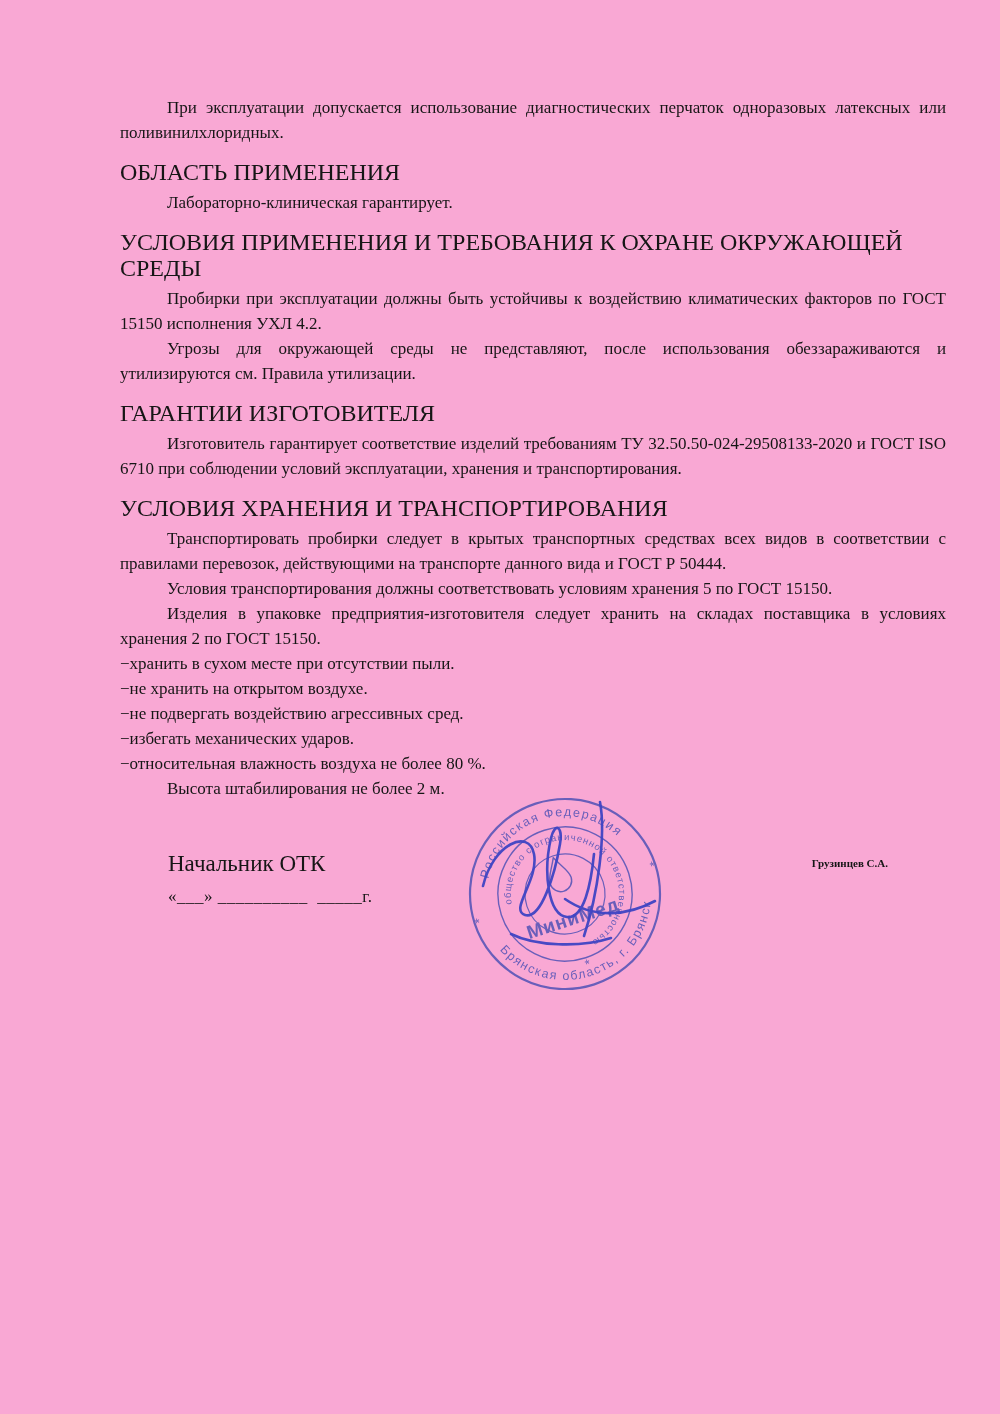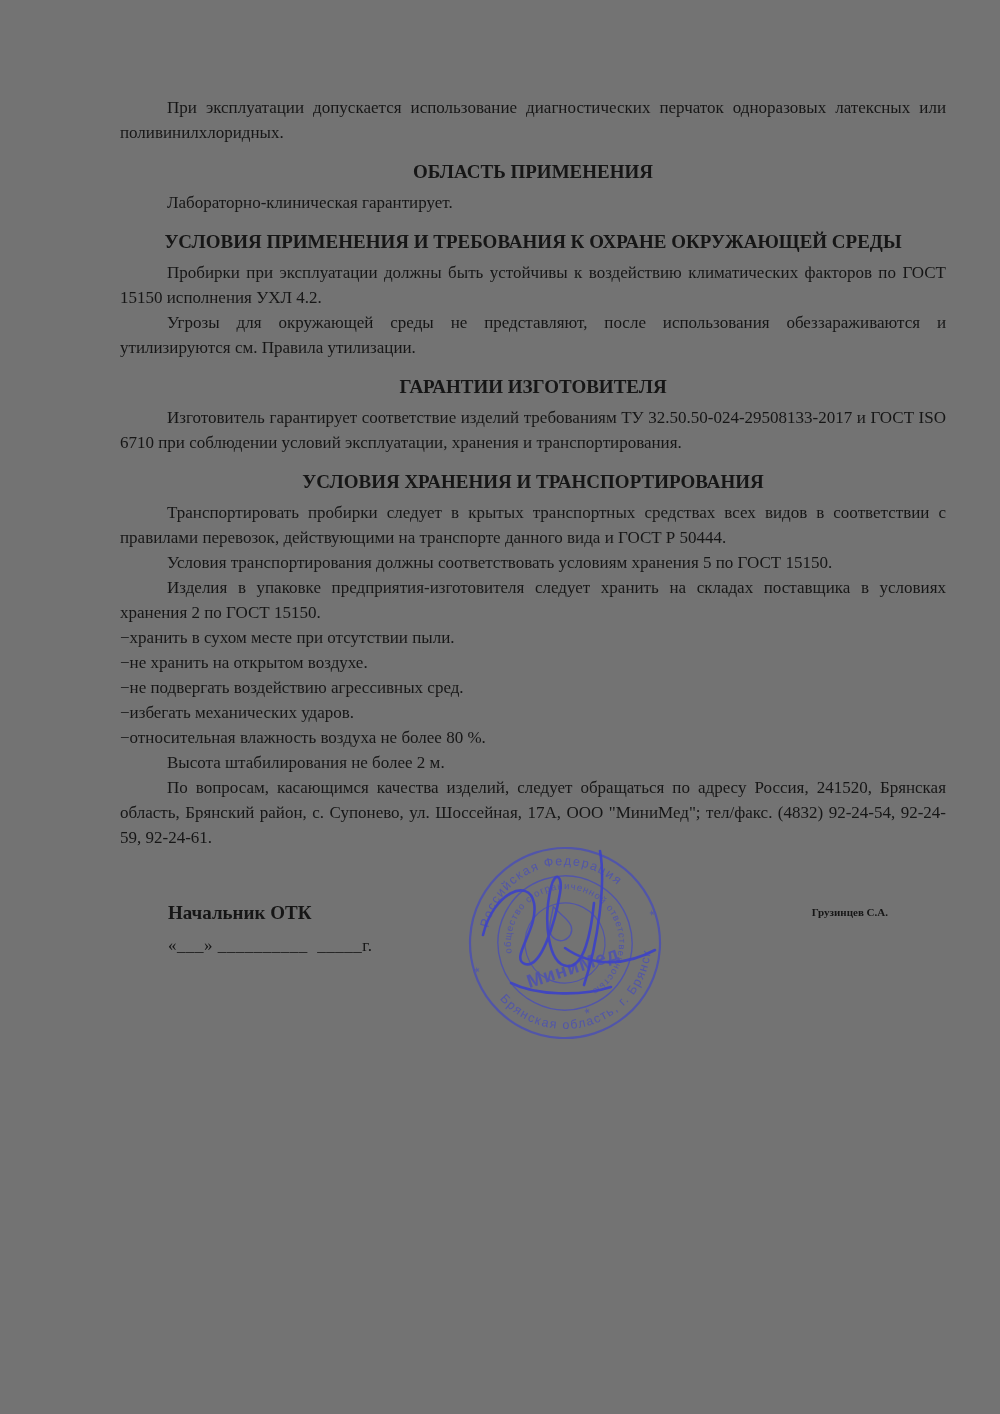--- a/index.html
+++ b/index.html
@@ -1,38 +1,38 @@
 <!DOCTYPE html>
 <html><head>
 <meta charset="utf-8">
 <style>
   html,body { margin:0; padding:0; background:#888; }
   .page {
     position:relative;
     width:1000px; height:1414px;
     margin:0 auto;
-    background:#737373;
+    background:#f9a8d4;
     color:#161616;
     font-family:"Liberation Serif", serif;
     font-size:17px;
     line-height:25px;
     box-sizing:border-box;
     padding:95px 54px 0 120px;
     overflow:hidden;
   }
   p { margin:0; text-align:justify; text-indent:47px; }
   h2 {
-    font-size:19px; line-height:26px;
-    text-align:center; font-weight:bold;
+    font-size:24px; line-height:26px;
+    text-align:left; font-weight:normal;
     margin:14px 0 5px 0;
   }
   .dash-item { text-align:justify; text-indent:0; }
   .sign-area { position:relative; height:360px; margin-top:28px; }
   .sign-left { position:absolute; left:48px; top:22px; }
-  .sign-title { font-weight:bold; font-size:19px; }
+  .sign-title { font-weight:normal; font-size:23px; }
   .date-line { margin-top:8px; letter-spacing:0.5px; white-space:pre; }
   .sign-right { position:absolute; right:58px; top:22px; font-weight:bold; font-size:11px; }
   .stamp-wrap {
     position:absolute; left:295px; top:-95px;
     width:300px; height:300px;
     pointer-events:none;
   }
   .stamp-wrap svg { display:block; }
   .stamp-ring-text { font-family:"Liberation Sans", sans-serif; font-size:12.5px; letter-spacing:1.5px; }
   .stamp-inner-text { font-family:"Liberation Sans", sans-serif; font-size:9.5px; letter-spacing:1px; }
@@ -47,35 +47,34 @@
   <p>При эксплуатации допускается использование диагностических перчаток одноразовых латексных или поливинилхлоридных.</p>
 
   <h2>ОБЛАСТЬ ПРИМЕНЕНИЯ</h2>
   <p>Лабораторно-клиническая гарантирует.</p>
 
   <h2>УСЛОВИЯ ПРИМЕНЕНИЯ И ТРЕБОВАНИЯ К ОХРАНЕ ОКРУЖАЮЩЕЙ СРЕДЫ</h2>
   <p>Пробирки при эксплуатации должны быть устойчивы к воздействию климатических факторов по ГОСТ 15150 исполнения УХЛ 4.2.</p>
   <p>Угрозы для окружающей среды не представляют, после использования обеззараживаются и утилизируются см. Правила утилизации.</p>
 
   <h2>ГАРАНТИИ ИЗГОТОВИТЕЛЯ</h2>
-  <p>Изготовитель гарантирует соответствие изделий требованиям ТУ 32.50.50-024-29508133-2017 и ГОСТ ISO 6710 при соблюдении условий эксплуатации, хранения и транспортирования.</p>
+  <p>Изготовитель гарантирует соответствие изделий требованиям ТУ 32.50.50-024-29508133-2020 и ГОСТ ISO 6710 при соблюдении условий эксплуатации, хранения и транспортирования.</p>
 
   <h2>УСЛОВИЯ ХРАНЕНИЯ И ТРАНСПОРТИРОВАНИЯ</h2>
   <p>Транспортировать пробирки следует в крытых транспортных средствах всех видов в соответствии с правилами перевозок, действующими на транспорте данного вида и ГОСТ Р 50444.</p>
   <p>Условия транспортирования должны соответствовать условиям хранения 5 по ГОСТ 15150.</p>
   <p>Изделия в упаковке предприятия-изготовителя следует хранить на складах поставщика в условиях хранения 2 по ГОСТ 15150.</p>
 
   <div class="dash-item">−хранить в сухом месте при отсутствии пыли.</div>
   <div class="dash-item">−не хранить на открытом воздухе.</div>
   <div class="dash-item">−не подвергать воздействию агрессивных сред.</div>
   <div class="dash-item">−избегать механических ударов.</div>
   <div class="dash-item">−относительная влажность воздуха не более 80 %.</div>
 
   <p>Высота штабилирования не более 2 м.</p>
-  <p>По вопросам, касающимся качества изделий, следует обращаться по адресу Россия, 241520, Брянская область, Брянский район, с. Супонево, ул. Шоссейная, 17А, ООО "МиниМед"; тел/факс. (4832) 92-24-54, 92-24-59, 92-24-61.</p>
 
   <div class="sign-area">
 
     <div class="sign-left">
       <div class="sign-title">Начальник ОТК</div>
       <div class="date-line">«___» __________  _____г.</div>
     </div>
 
     <div class="sign-right">Грузинцев С.А.</div>
 

